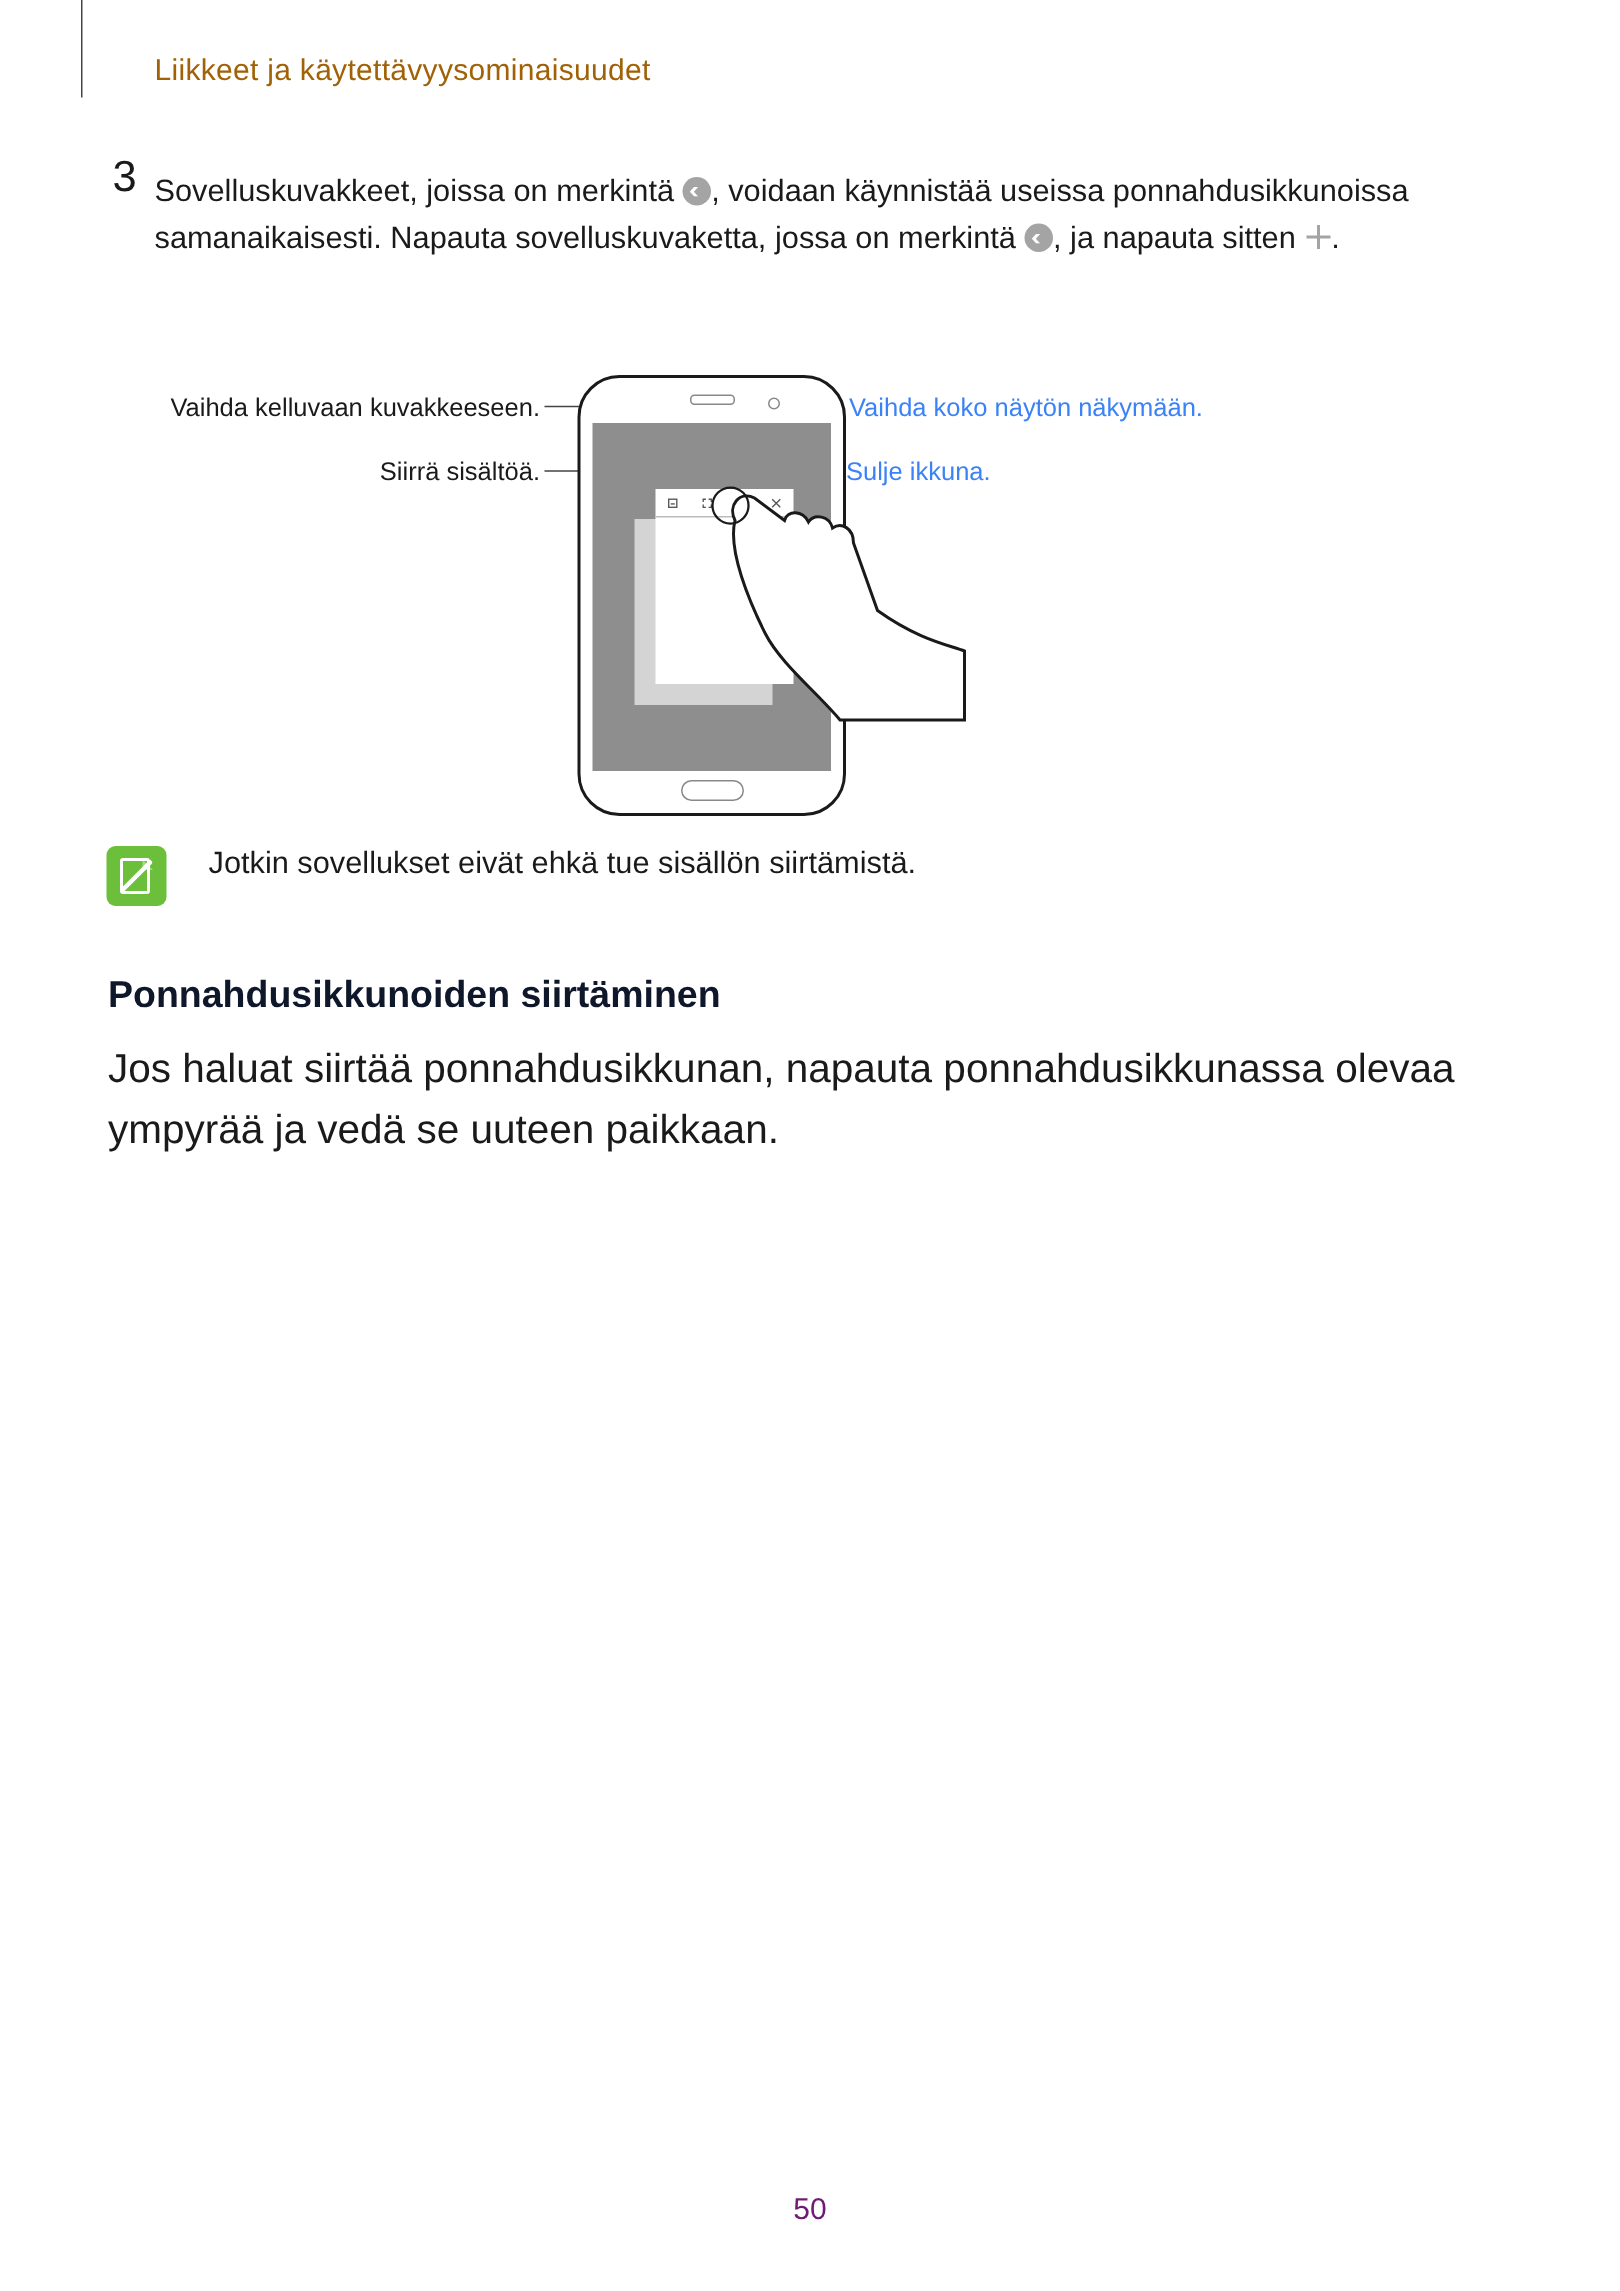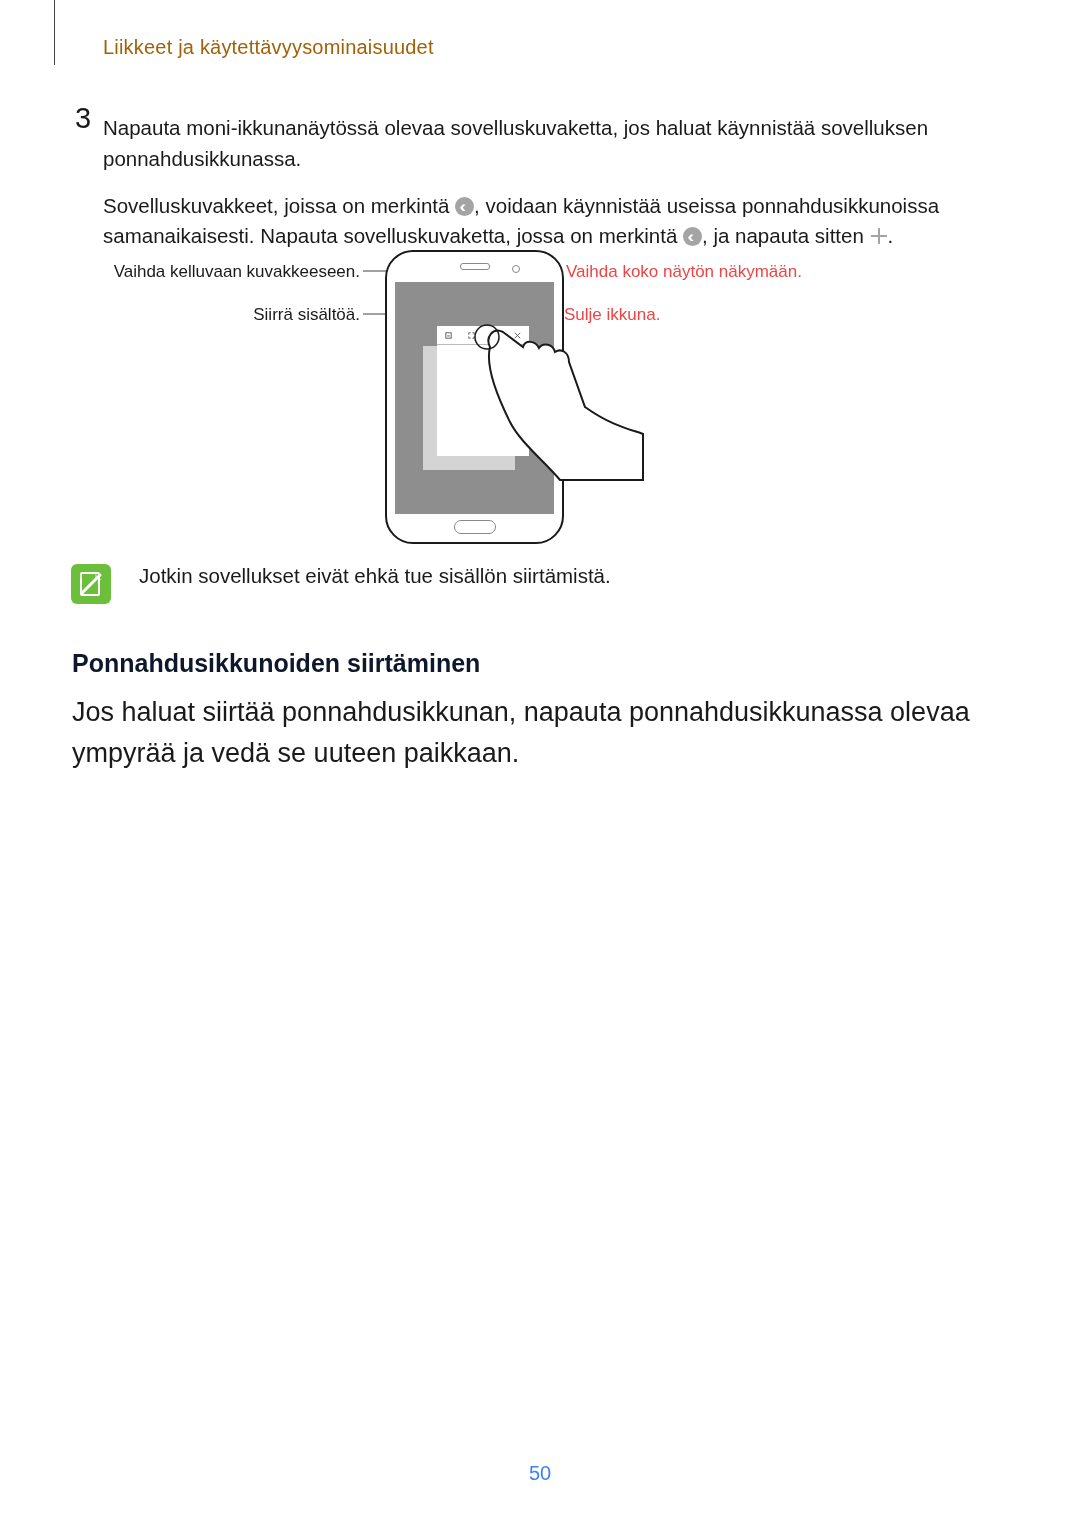--- a/index.html
+++ b/index.html
@@ -103,21 +103,21 @@
     position: absolute;
     text-align: right;
     font-size: 17px;
     color: #1a1a1a;
     white-space: nowrap;
   }
   .callout-right {
     position: absolute;
     text-align: right;
     font-size: 17px;
-    color: #ef4444;
+    color: #3b82f6;
     white-space: nowrap;
   }
 
   
   .phone {
     position: absolute;
     left: 385px;
     top: 10px;
     width: 175px;
     height: 290px;
@@ -209,33 +209,32 @@
     line-height: 1.5;
     color: #1a1a1a;
   }
 
   .page-num {
     position: absolute;
     bottom: 42px;
     left: 0; right: 0;
     text-align: center;
     font-size: 20px;
-    color: #3b82f6;
+    color: #701a75;
   }
 </style>
 </head>
 <body>
 
 <div class="left-rule"></div>
 <div class="header">Liikkeet ja käytettävyysominaisuudet</div>
 
 <div class="step">3</div>
 
 <div class="content">
-  <div class="para1">Napauta moni-ikkunanäytössä olevaa sovelluskuvaketta, jos haluat käynnistää sovelluksen ponnahdusikkunassa.</div>
   <div class="para2">
     <span>Sovelluskuvakkeet, joissa on merkintä </span><span class="circle-icon"></span><span>, voidaan käynnistää useissa ponnahdusikkunoissa samanaikaisesti. Napauta sovelluskuvaketta, jossa on merkintä </span><span class="circle-icon"></span><span>, ja napauta sitten </span><span class="plus-icon"></span><span>.</span>
   </div>
 </div>
 
 <div class="diagram">
 
   <div class="callout-left" style="right: 720px; top: 22px;">Vaihda kelluvaan kuvakkeeseen.</div>
   <div class="callout-left" style="right: 720px; top: 65px;">Siirrä sisältöä.</div>
 

